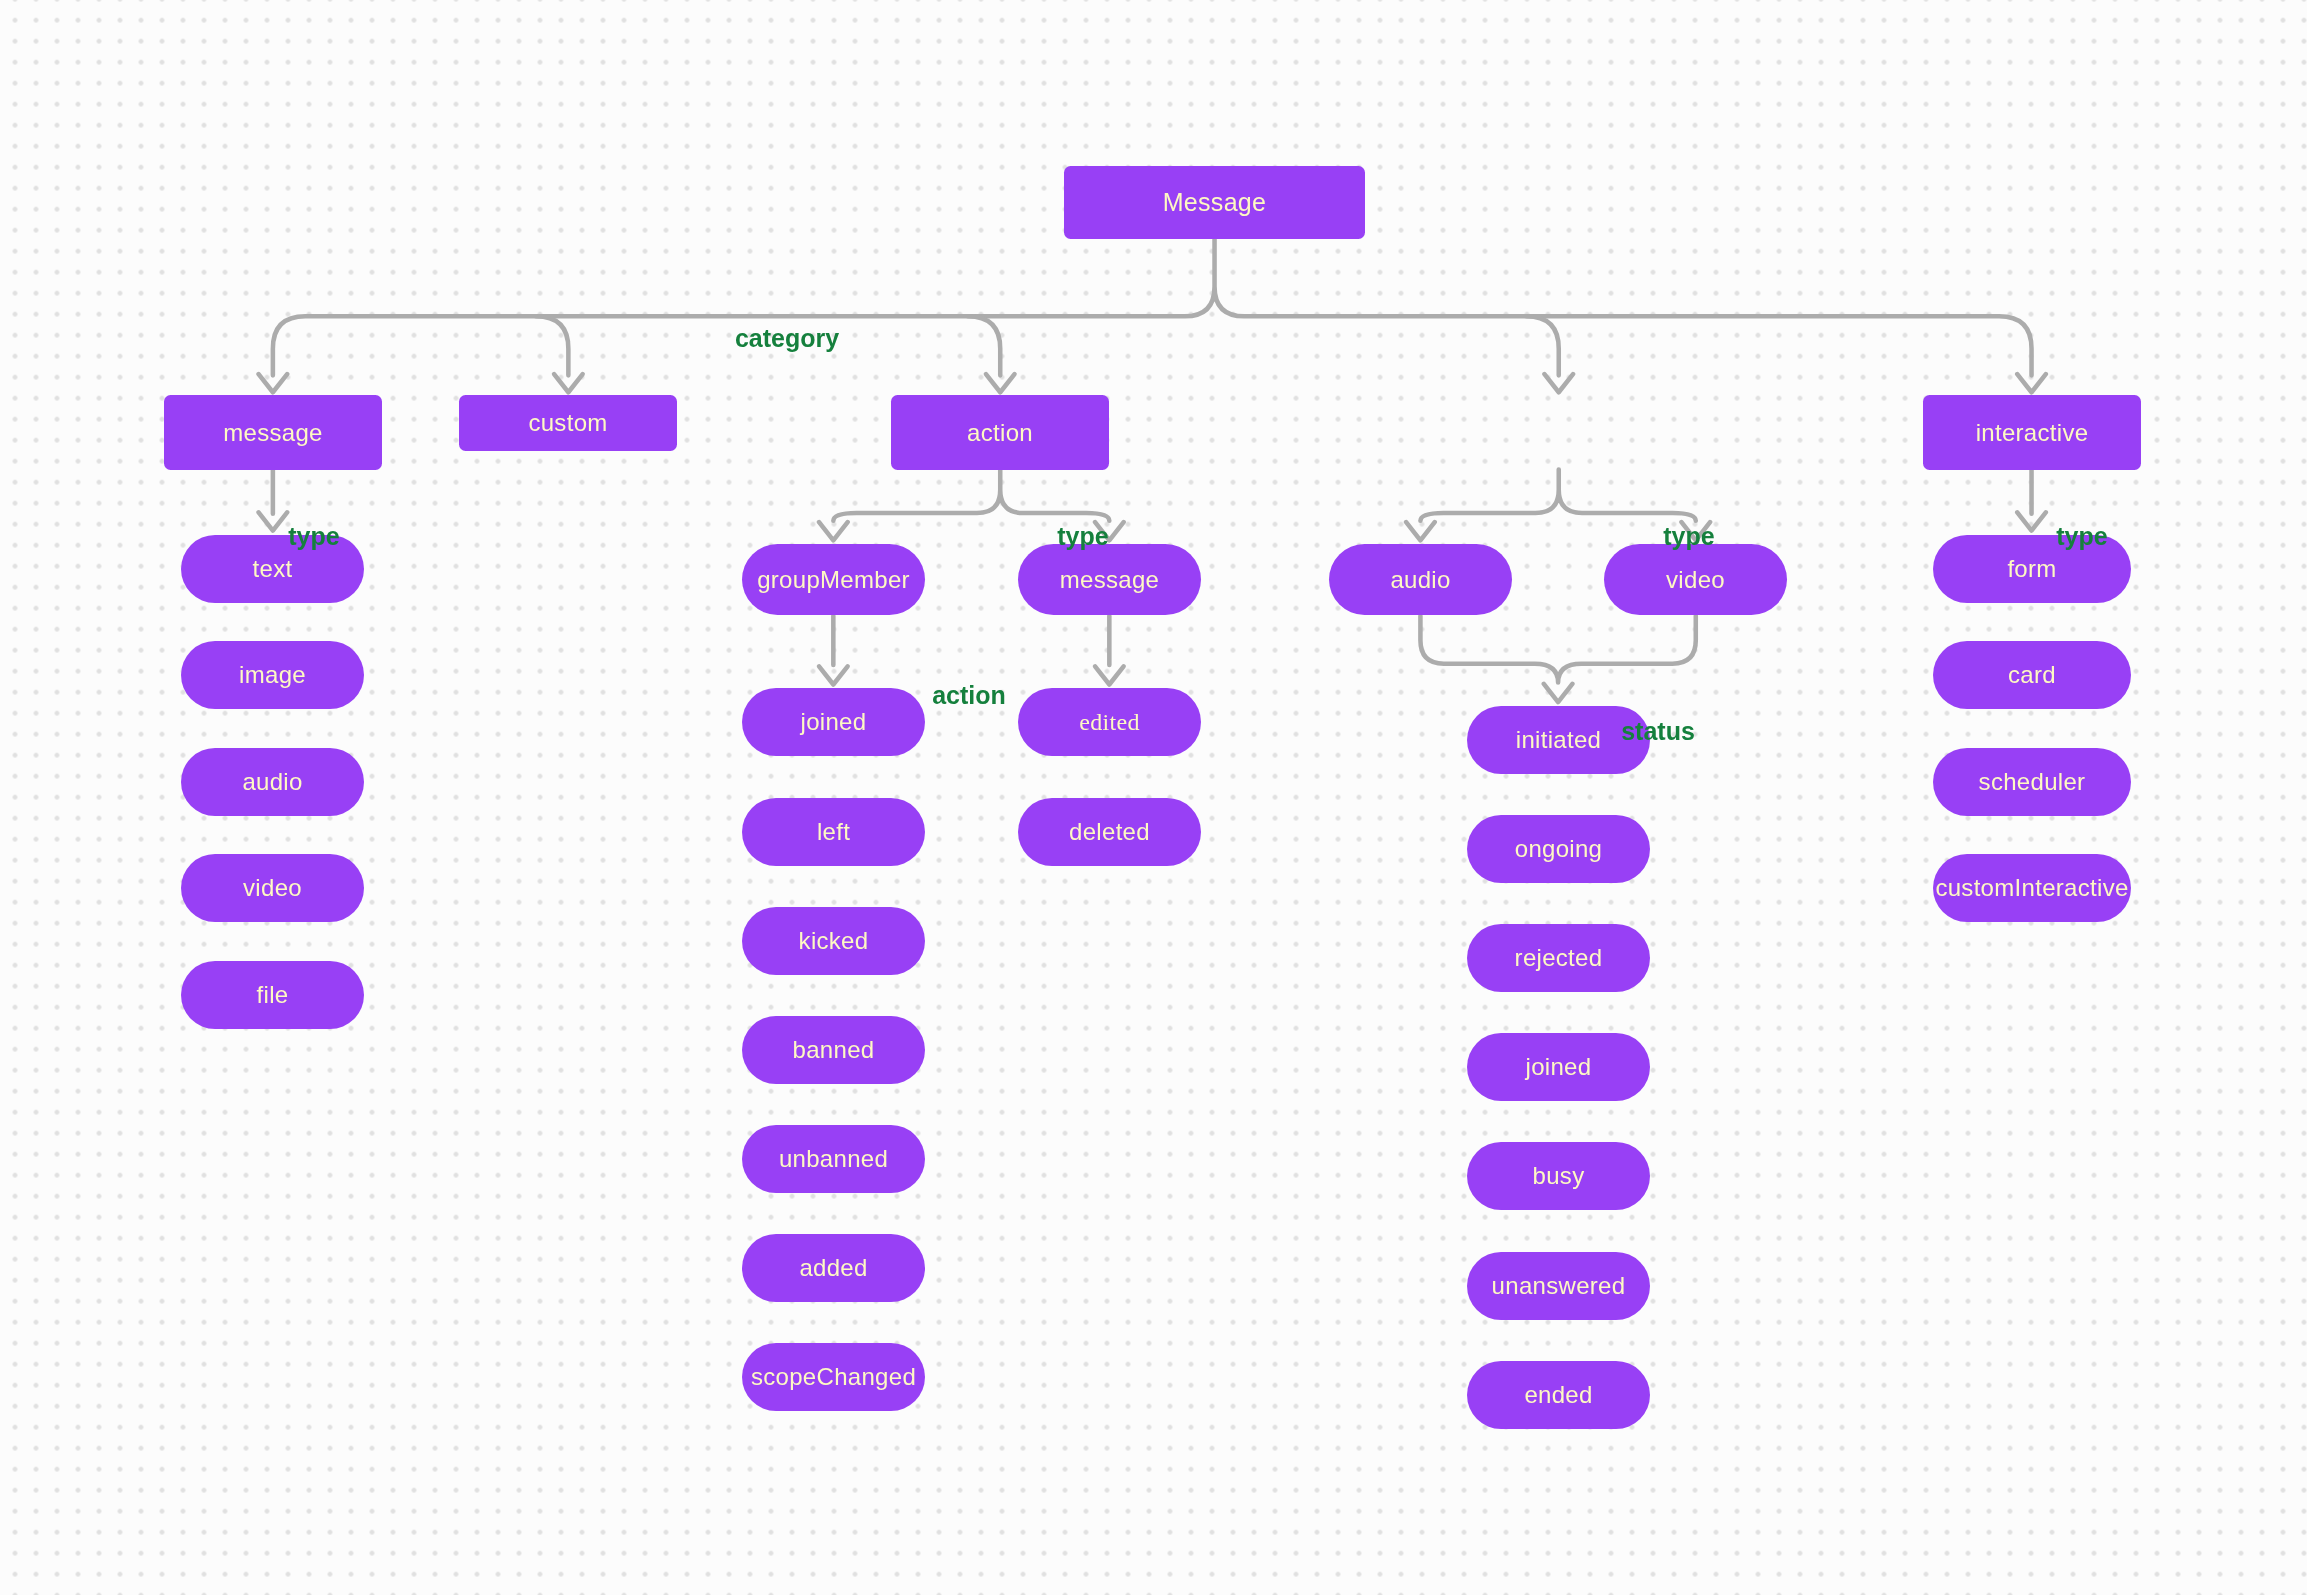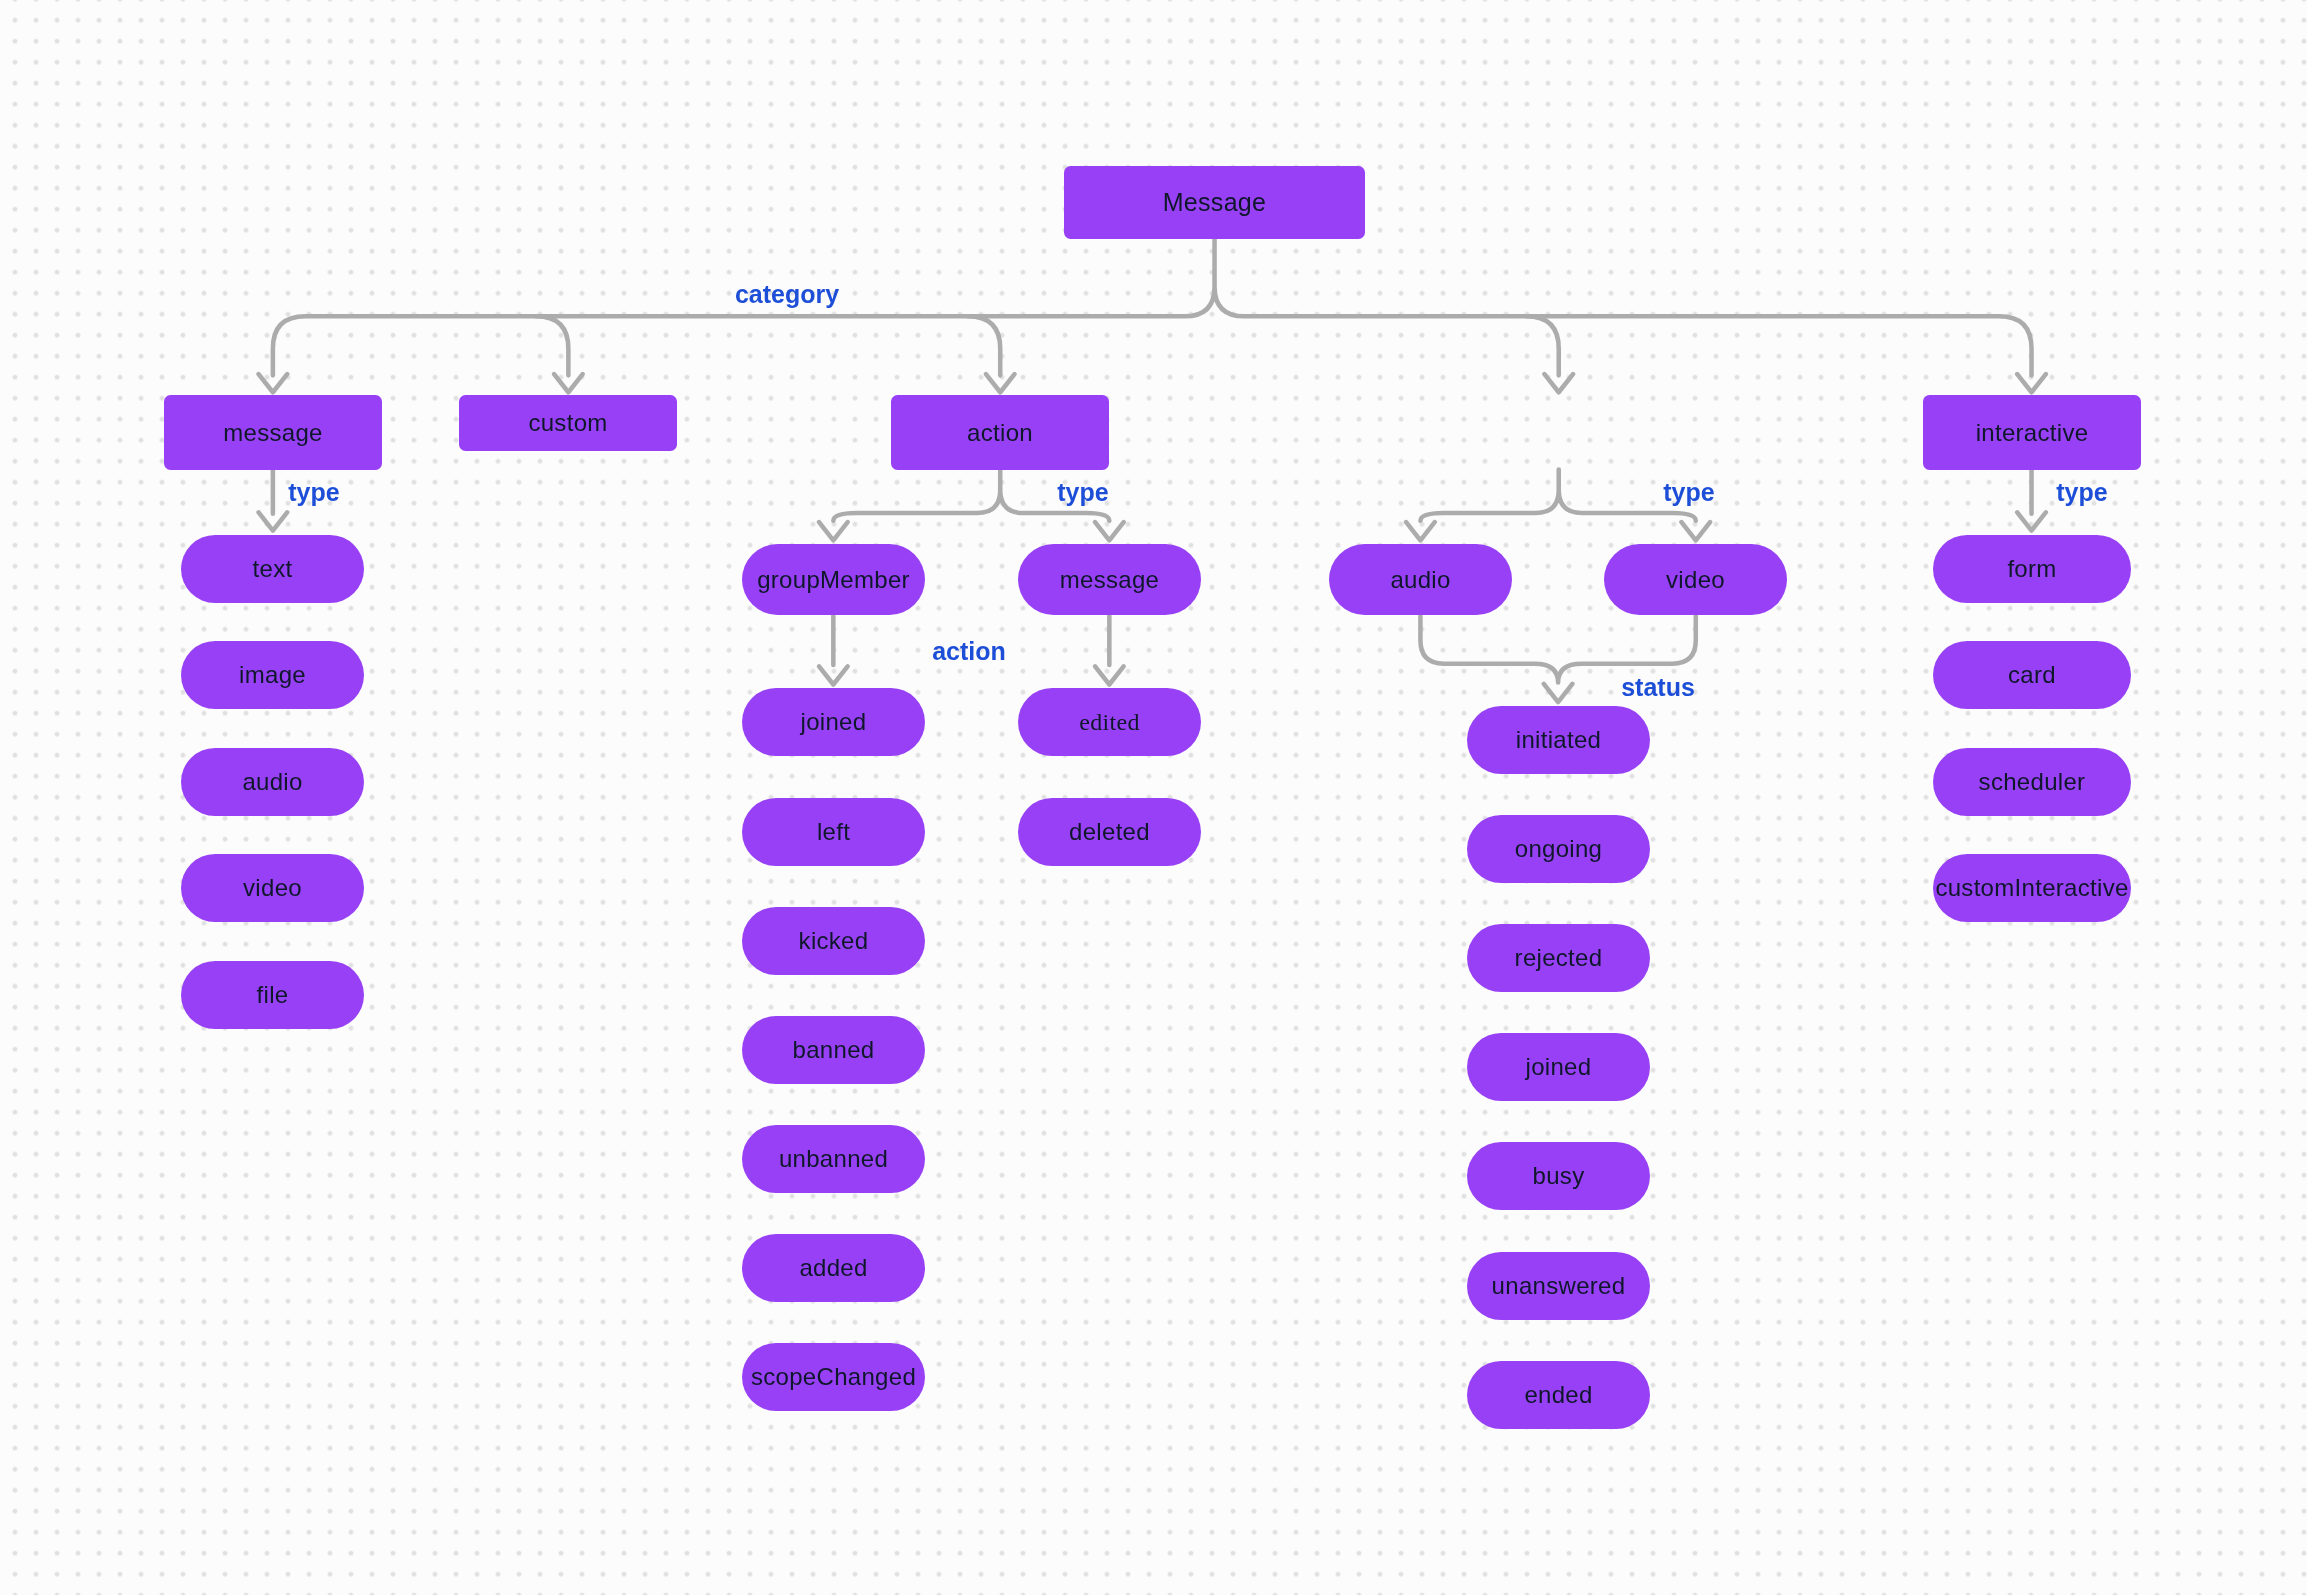--- a/index.html
+++ b/index.html
@@ -11,32 +11,33 @@
     background-size:21px 21px;
     background-position:4.5px 9.7px;
     font-family:"Liberation Sans",sans-serif;
   }
   .canvas{position:absolute;left:0;top:0;width:2307px;height:1595px;}
   svg.wires{position:absolute;left:0;top:0;}
   svg.wires path{fill:none;stroke:#ACACAC;stroke-width:7;stroke-linecap:round;stroke-linejoin:round;}
   .node{
     position:absolute;
     background:#9840F5;
-    color:#0f172a;
+    color:#fef9c3;
     display:flex;align-items:center;justify-content:center;
     font-size:24px;line-height:1;letter-spacing:0.3px;
     text-align:center;white-space:nowrap;
   }
   .rect{border-radius:6.5px;}
   .pill{border-radius:45px;}
   .root-node{font-size:25px;}
   .edge-label{
     position:absolute;transform:translate(-50%,-50%);
-    color:#1d4ed8;font-size:25px;font-weight:600;
+    color:#15803d;font-size:25px;font-weight:600;
     white-space:nowrap;
+    margin-top:44px;
   }
 </style>
 </head>
 <body>
 
 <div class="canvas">
 
   <svg class="wires" width="2307" height="1595" viewBox="0 0 3552 2456">
 
     <path d="M1870 367 V441

